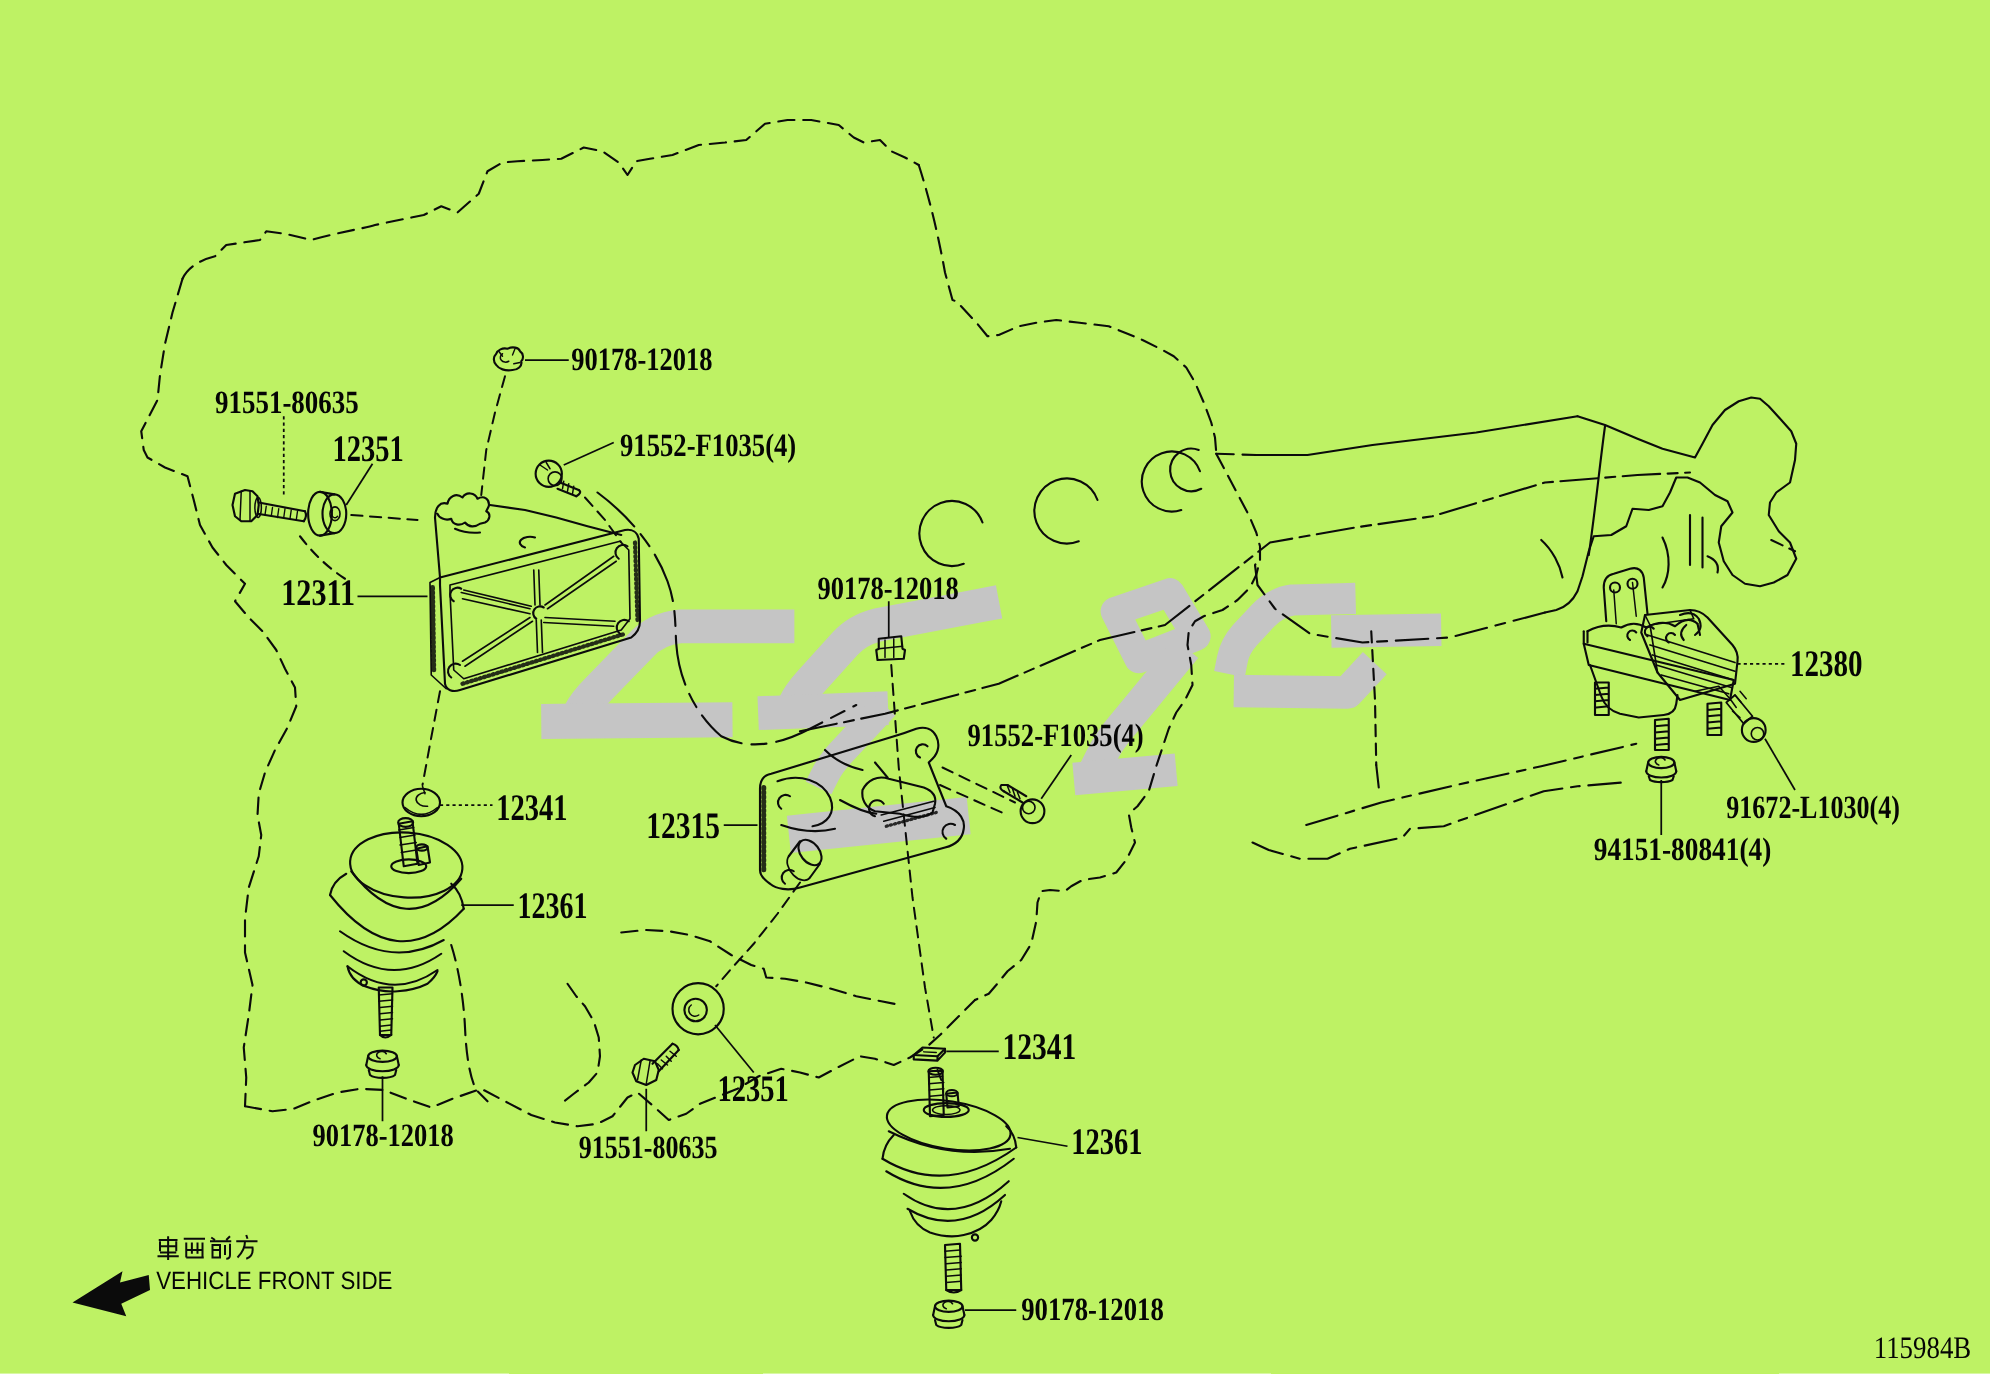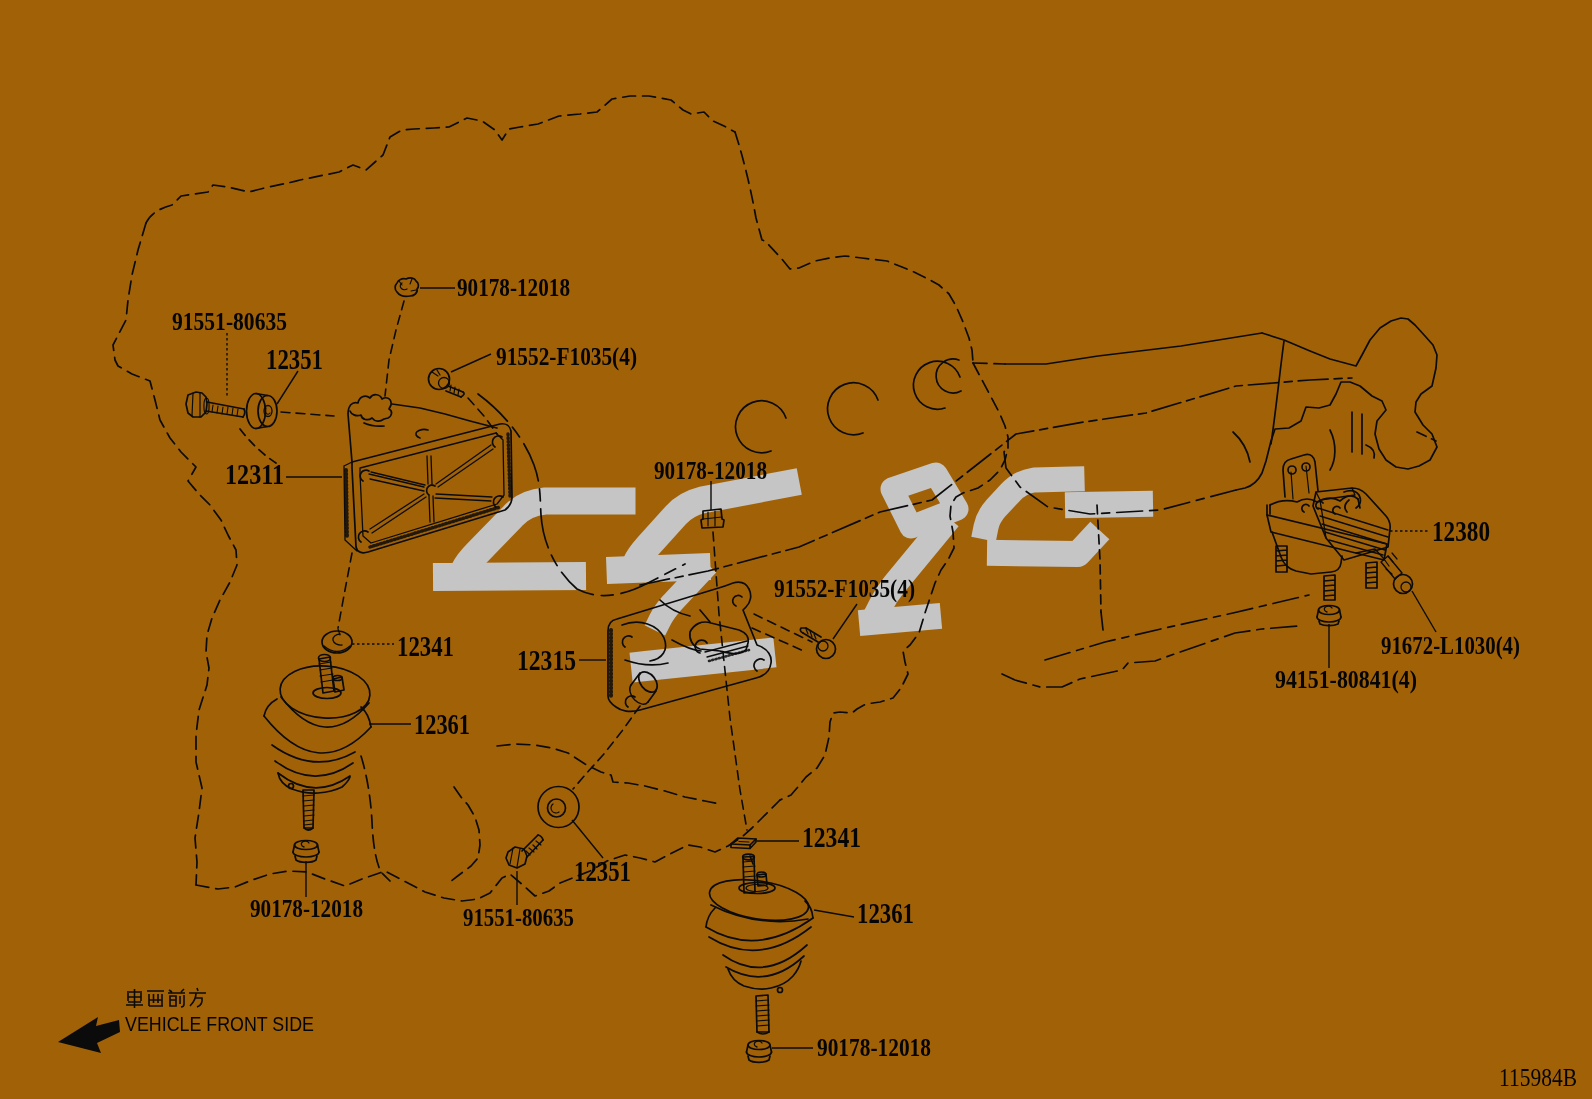--- a/index.html
+++ b/index.html
@@ -1,15 +1,15 @@
 <!DOCTYPE html>
 <html><head><meta charset="utf-8">
 <style>
 html,body{margin:0;padding:0;background:#fff;}
-#stage{position:relative;width:1592px;height:1099px;background:#a16207;overflow:hidden;}
+#stage{position:relative;width:1592px;height:1099px;background:#bef264;overflow:hidden;}
 svg{position:absolute;left:0;top:0;}
 text{font-family:"Liberation Serif",serif;font-weight:bold;fill:#050505;}
 </style></head>
 <body>
 <div id="stage">
 <svg width="1592" height="1099" viewBox="0 0 1592 1099">
 
 <g stroke="#c5c5c5" fill="none" id="wm" stroke-linecap="square" stroke-linejoin="round">
   <path stroke-width="27" d="M622,501 L545,501 Q524,503 512,517 L478,552 Q468,562 464,570"></path>
   <path stroke-width="28" d="M447,577 L572,576"></path>

